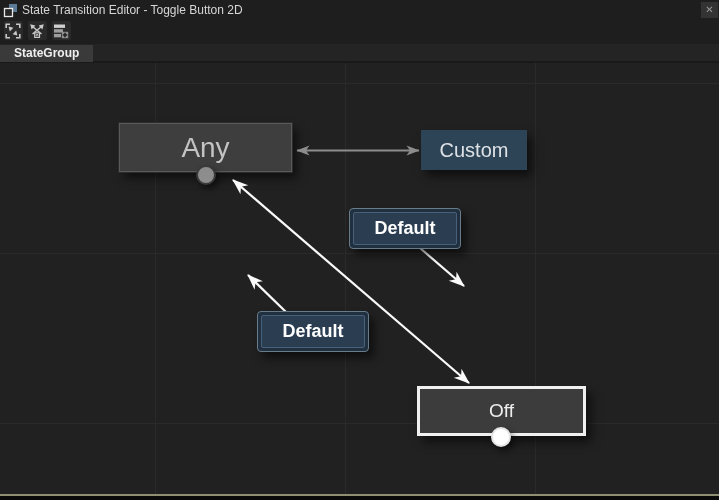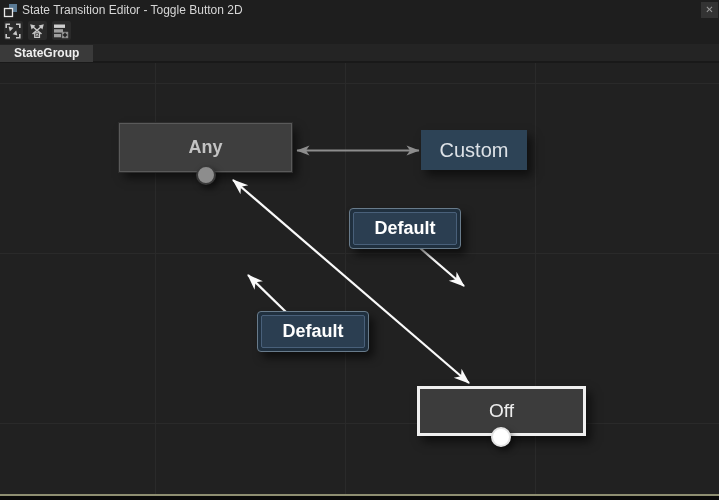--- a/index.html
+++ b/index.html
@@ -40,21 +40,21 @@
   .canvas { position:absolute; left:0; top:63px; width:719px; height:431px; background:#212121; overflow:hidden; }
   .gridline-v { position:absolute; top:0; width:1px; height:431px; background:#2a2a2a; }
   .gridline-h { position:absolute; left:0; height:1px; width:719px; background:#2a2a2a; }
   .node {
     position:absolute; display:flex; align-items:center; justify-content:center;
     z-index:2; box-shadow: 5px 6px 9px rgba(0,0,0,0.55);
   }
   .node-any {
     left:119px; top:60px; width:173px; height:49px;
     background:#3e3e3e; border:1px solid #5a5a5a; outline:1px solid #2c2c2c;
-    color:#c3c3c3; font-size:18px;font-weight:bold;
+    color:#c3c3c3; font-size:28px;
   }
   .node-custom {
     left:421px; top:67px; width:106px; height:40px;
     background:#2d4356; color:#dde2e7; font-size:20px;
   }
   .node-off {
     left:417px; top:323px; width:169px; height:50px;
     background:#3c3c3c; border:3px solid #f0f0f0;
     color:#ededed; font-size:19px;
   }

